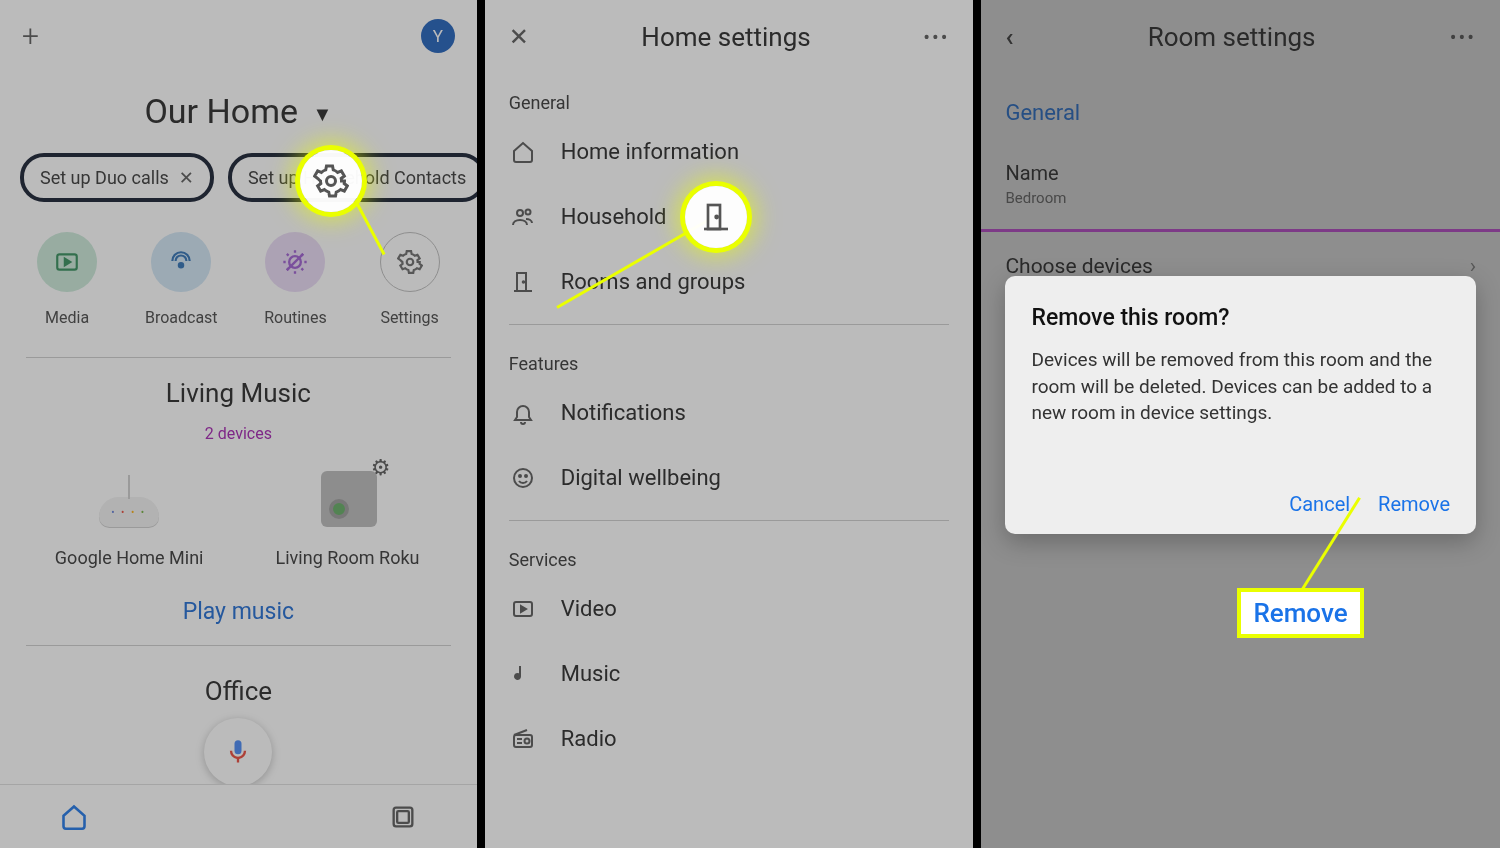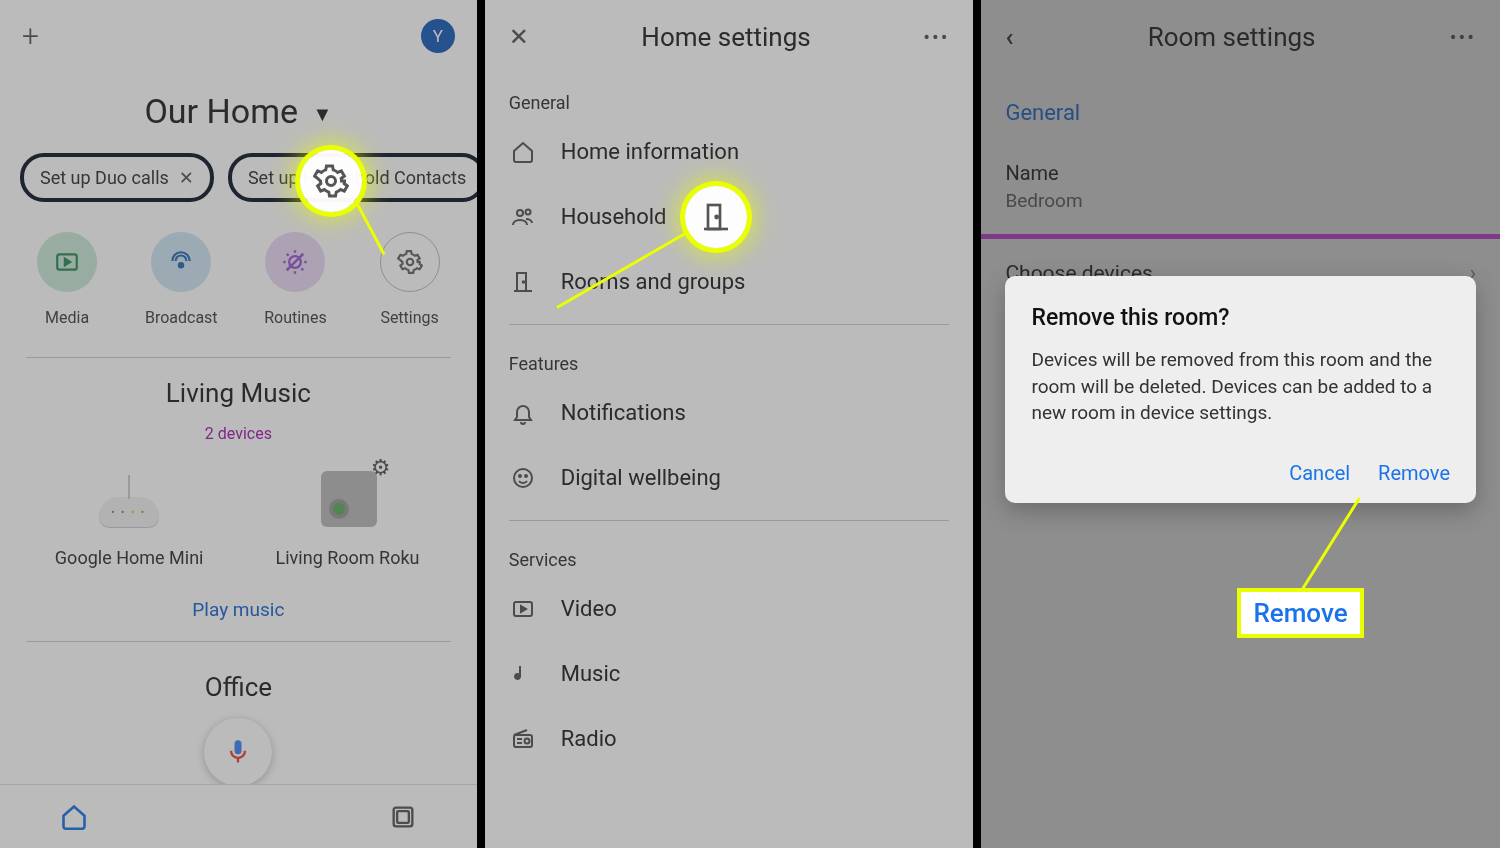--- a/index.html
+++ b/index.html
@@ -48,48 +48,48 @@
   .device { text-align:center; width:200px; }
   .dev-img { width:70px; height:70px; margin:0 auto; position:relative; }
   .mini { width:60px; height:30px; background:#f2f2f2; border-radius:30px 30px 16px 16px; position:absolute; bottom:6px; left:5px; box-shadow:0 1px 0 #ccc; }
   .mini::before { content:""; position:absolute; width:2px; height:24px; background:#ccc; left:29px; top:-22px; }
   .mini::after { content:"• • • •"; font-size:10px; letter-spacing:2px; position:absolute; top:10px; left:12px;
     background: linear-gradient(90deg,#4285f4,#ea4335,#fbbc05,#34a853); -webkit-background-clip:text; color:transparent; }
   .roku { width:56px; height:56px; background:#b9b9b9; border-radius:6px; position:absolute; top:8px; left:8px; }
   .roku::after { content:""; position:absolute; width:12px; height:12px; border-radius:50%; background:#5faa5f; border:4px solid #999; left:8px; bottom:8px; }
   .roku-gear { position:absolute; right:-8px; top:-8px; color:#555; font-size:22px; }
   .dev-lbl { font-size:18px; color:#333; margin-top:14px; }
-  .play-music { text-align:center; color:#1967d2; font-size:19px; margin-top:30px; }
+  .play-music { text-align:center; color:#1967d2; font-size:23px; margin-top:30px; }
   .office-title { text-align:center; font-size:26px; color:#222; margin-top:30px; }
   .mic-fab { position:absolute; bottom:62px; left:50%; transform:translateX(-50%); width:68px; height:68px; border-radius:50%; background:#fff; box-shadow:0 2px 8px rgba(0,0,0,0.25); display:flex; align-items:center; justify-content:center; }
   .bottom-nav { position:absolute; bottom:0; left:0; right:0; height:64px; border-top:1px solid #ddd; display:flex; align-items:center; justify-content:space-around; background:#fff; }
 
   
   .s2-header { display:flex; align-items:center; justify-content:space-between; padding:22px 24px; }
   .s2-header .title { font-size:26px; color:#222; flex:1; text-align:center; }
   .close-x { font-size:24px; color:#555; }
   .dots { font-size:20px; color:#555; letter-spacing:2px; }
   .section { padding:18px 24px 6px; font-size:18px; color:#333; }
   .row { display:flex; align-items:center; gap:24px; padding:20px 24px; font-size:22px; color:#222; }
   .row .ico { width:28px; display:flex; justify-content:center; color:#555; }
   .sep { border:none; border-top:1px solid #ccc; margin:10px 24px; }
 
   
   .s3-header { display:flex; align-items:center; justify-content:space-between; padding:22px 24px; }
   .s3-header .title { font-size:26px; color:#222; flex:1; text-align:center; }
   .back { font-size:26px; color:#333; font-weight:600; }
   .s3-general { color:#1a73e8; font-size:22px; padding:26px 24px 10px; }
   .s3-name-lbl { font-size:20px; color:#222; padding:26px 24px 0; }
-  .s3-name-val { font-size:19px; color:#666; padding:4px 24px 22px; }
-  .s3-choose { display:flex; justify-content:space-between; align-items:center; padding:22px 24px; font-size:21px; color:#222; border-top:5px solid #d946ef; }
+  .s3-name-val { font-size:15px; color:#666; padding:4px 24px 22px; }
+  .s3-choose { display:flex; justify-content:space-between; align-items:center; padding:22px 24px; font-size:21px; color:#222; border-top:3px solid #d946ef; }
   .dialog { position:absolute; left:24px; right:24px; top:276px; background:#eee; border-radius:10px; padding:28px 26px 18px; box-shadow:0 8px 24px rgba(0,0,0,0.25); z-index:5; }
   .dlg-title { font-size:23px; color:#111; font-weight:500; margin-bottom:16px; }
   .dlg-body  { font-size:19px; color:#333; line-height:1.4; }
   .dlg-actions { display:flex; justify-content:flex-end; gap:28px; margin-top:34px; }
-  .dlg-btn { color:#1a73e8; font-size:20px; }
+  .dlg-btn { color:#1a73e8; font-size:20px;margin-top:31px; }
 
   
   .spot { position:absolute; border-radius:50%; background:rgba(255,255,255,0.97); box-shadow:0 0 0 5px #eaff00, 0 0 24px 8px rgba(234,255,0,0.6); display:flex; align-items:center; justify-content:center; z-index:20; }
   .line { position:absolute; background:#eaff00; height:3px; transform-origin:left center; z-index:19; }
   .highlight-box { position:absolute; border:4px solid #eaff00; background:#fff; color:#1a73e8; font-size:26px; font-weight:500; padding:6px 12px; z-index:20; }
 
   svg { display:block; }
 </style>
 </head>
 <body>

